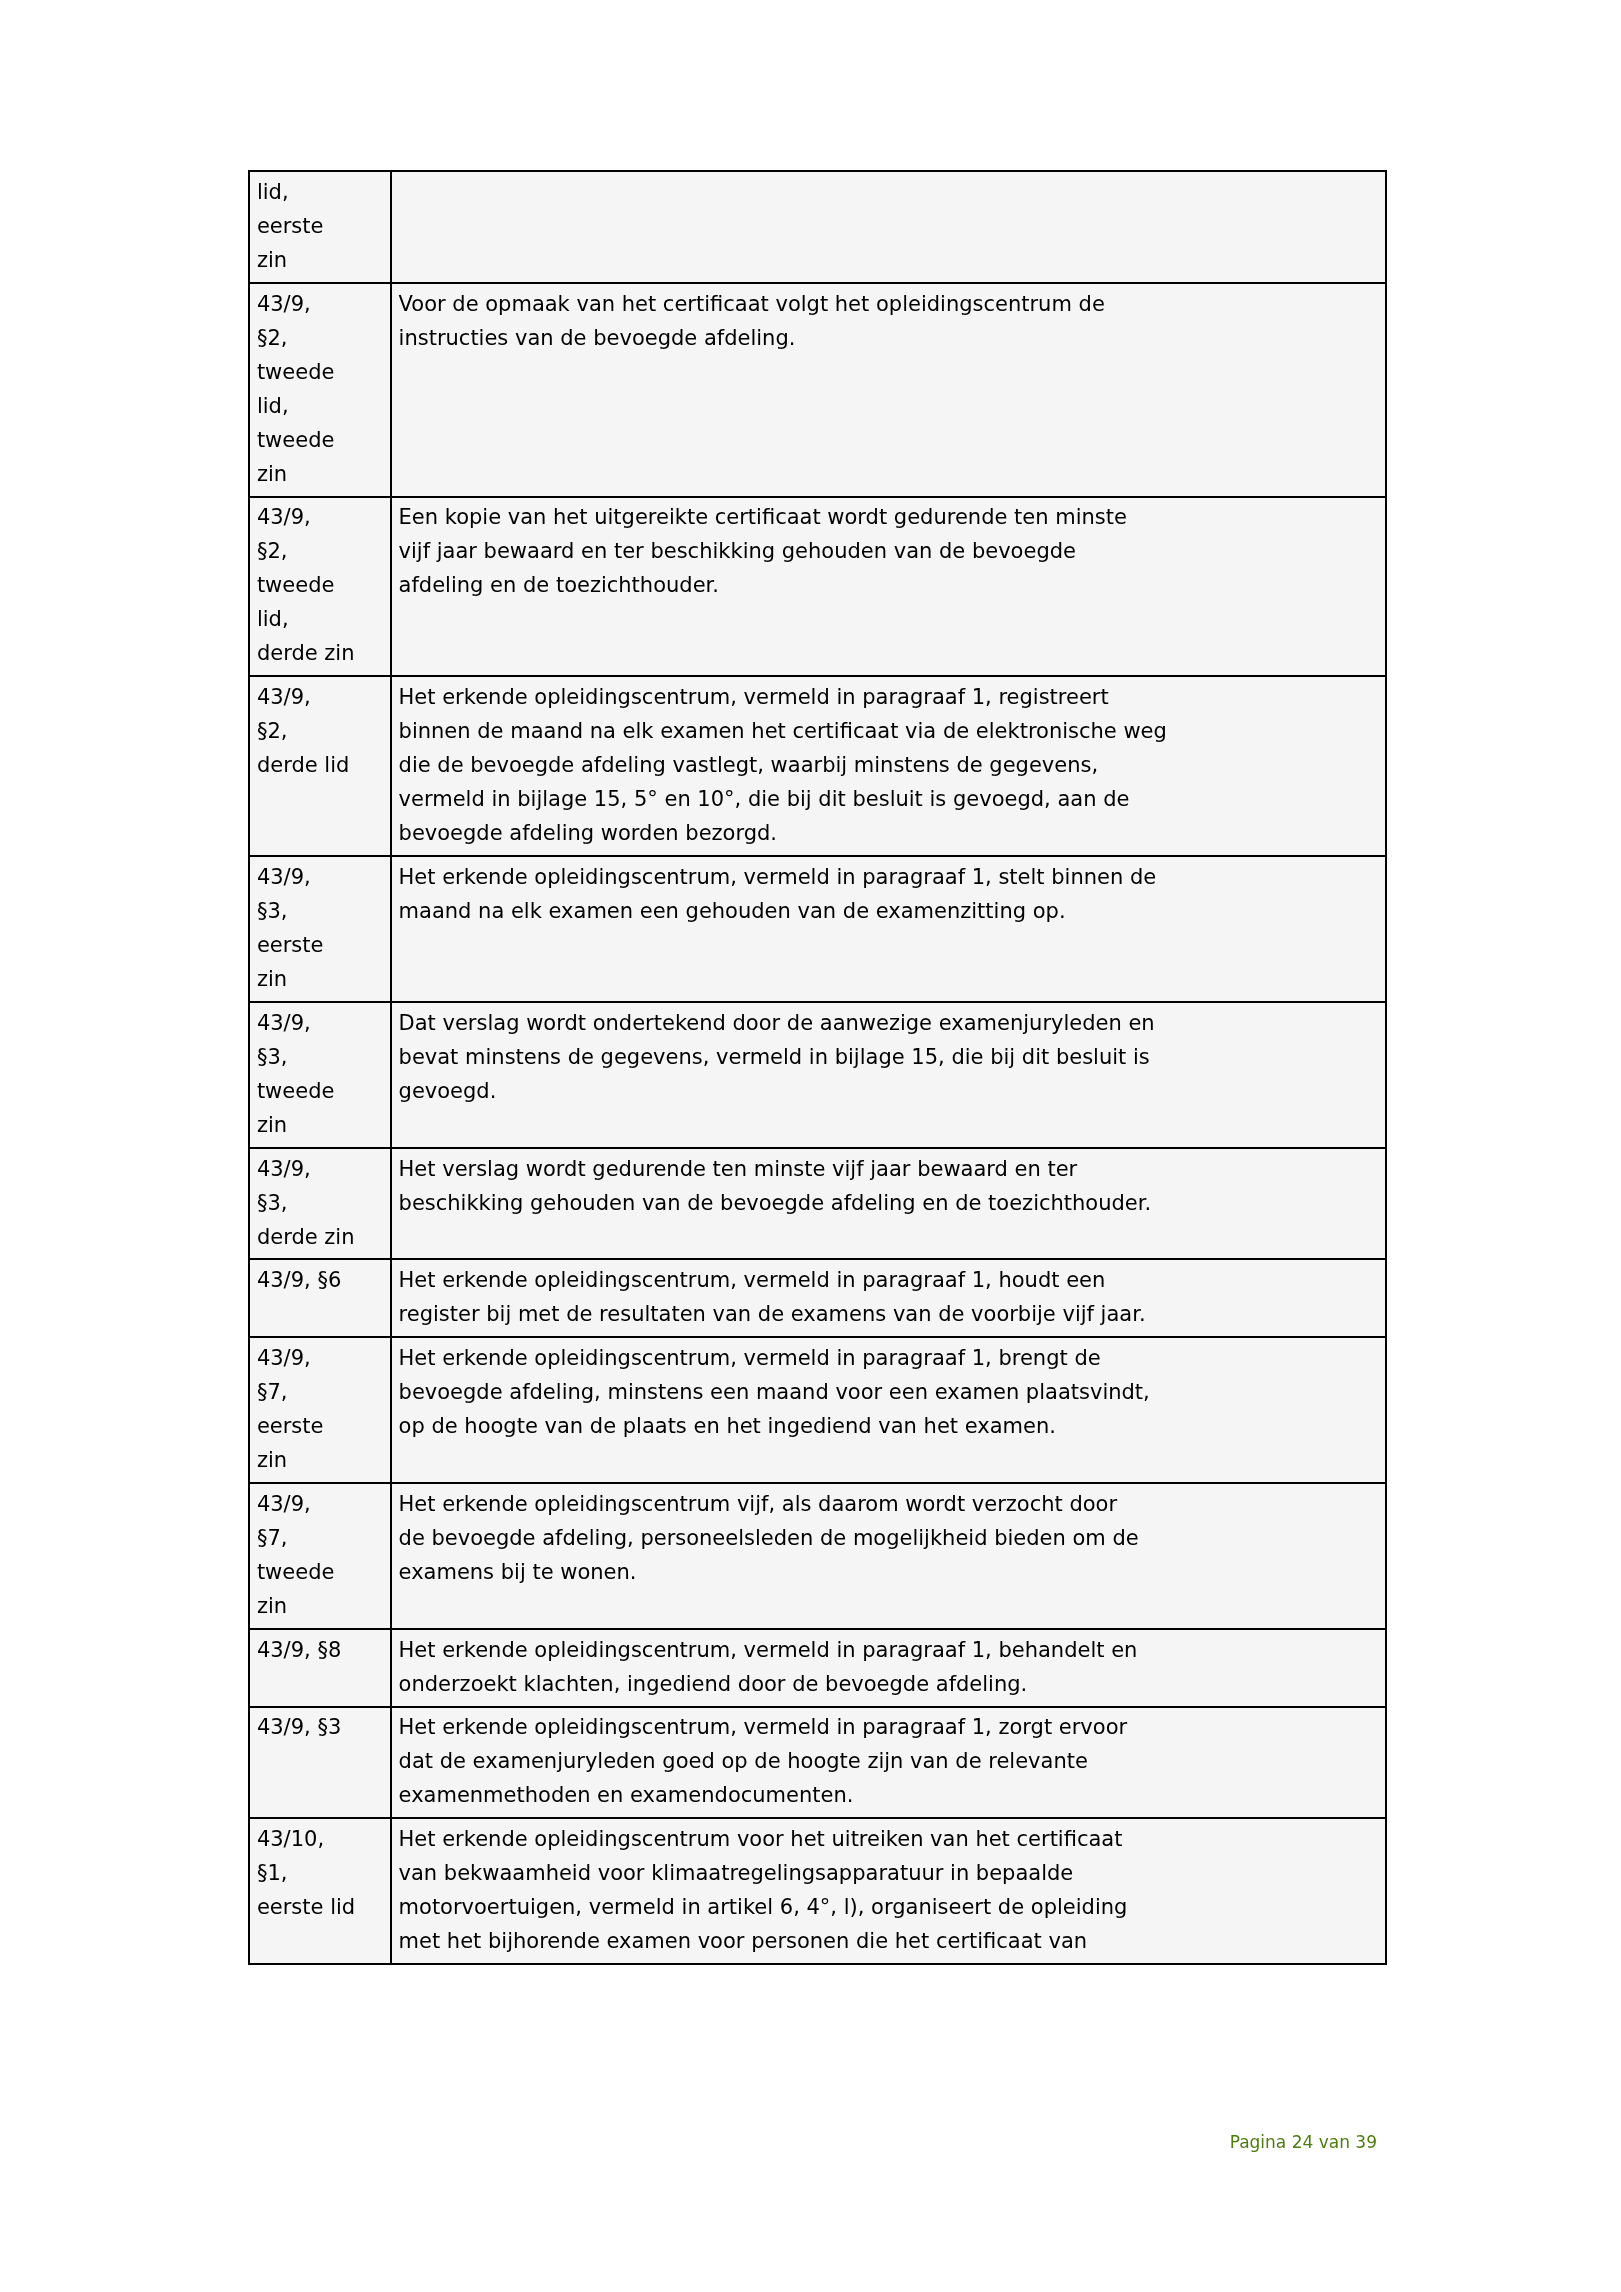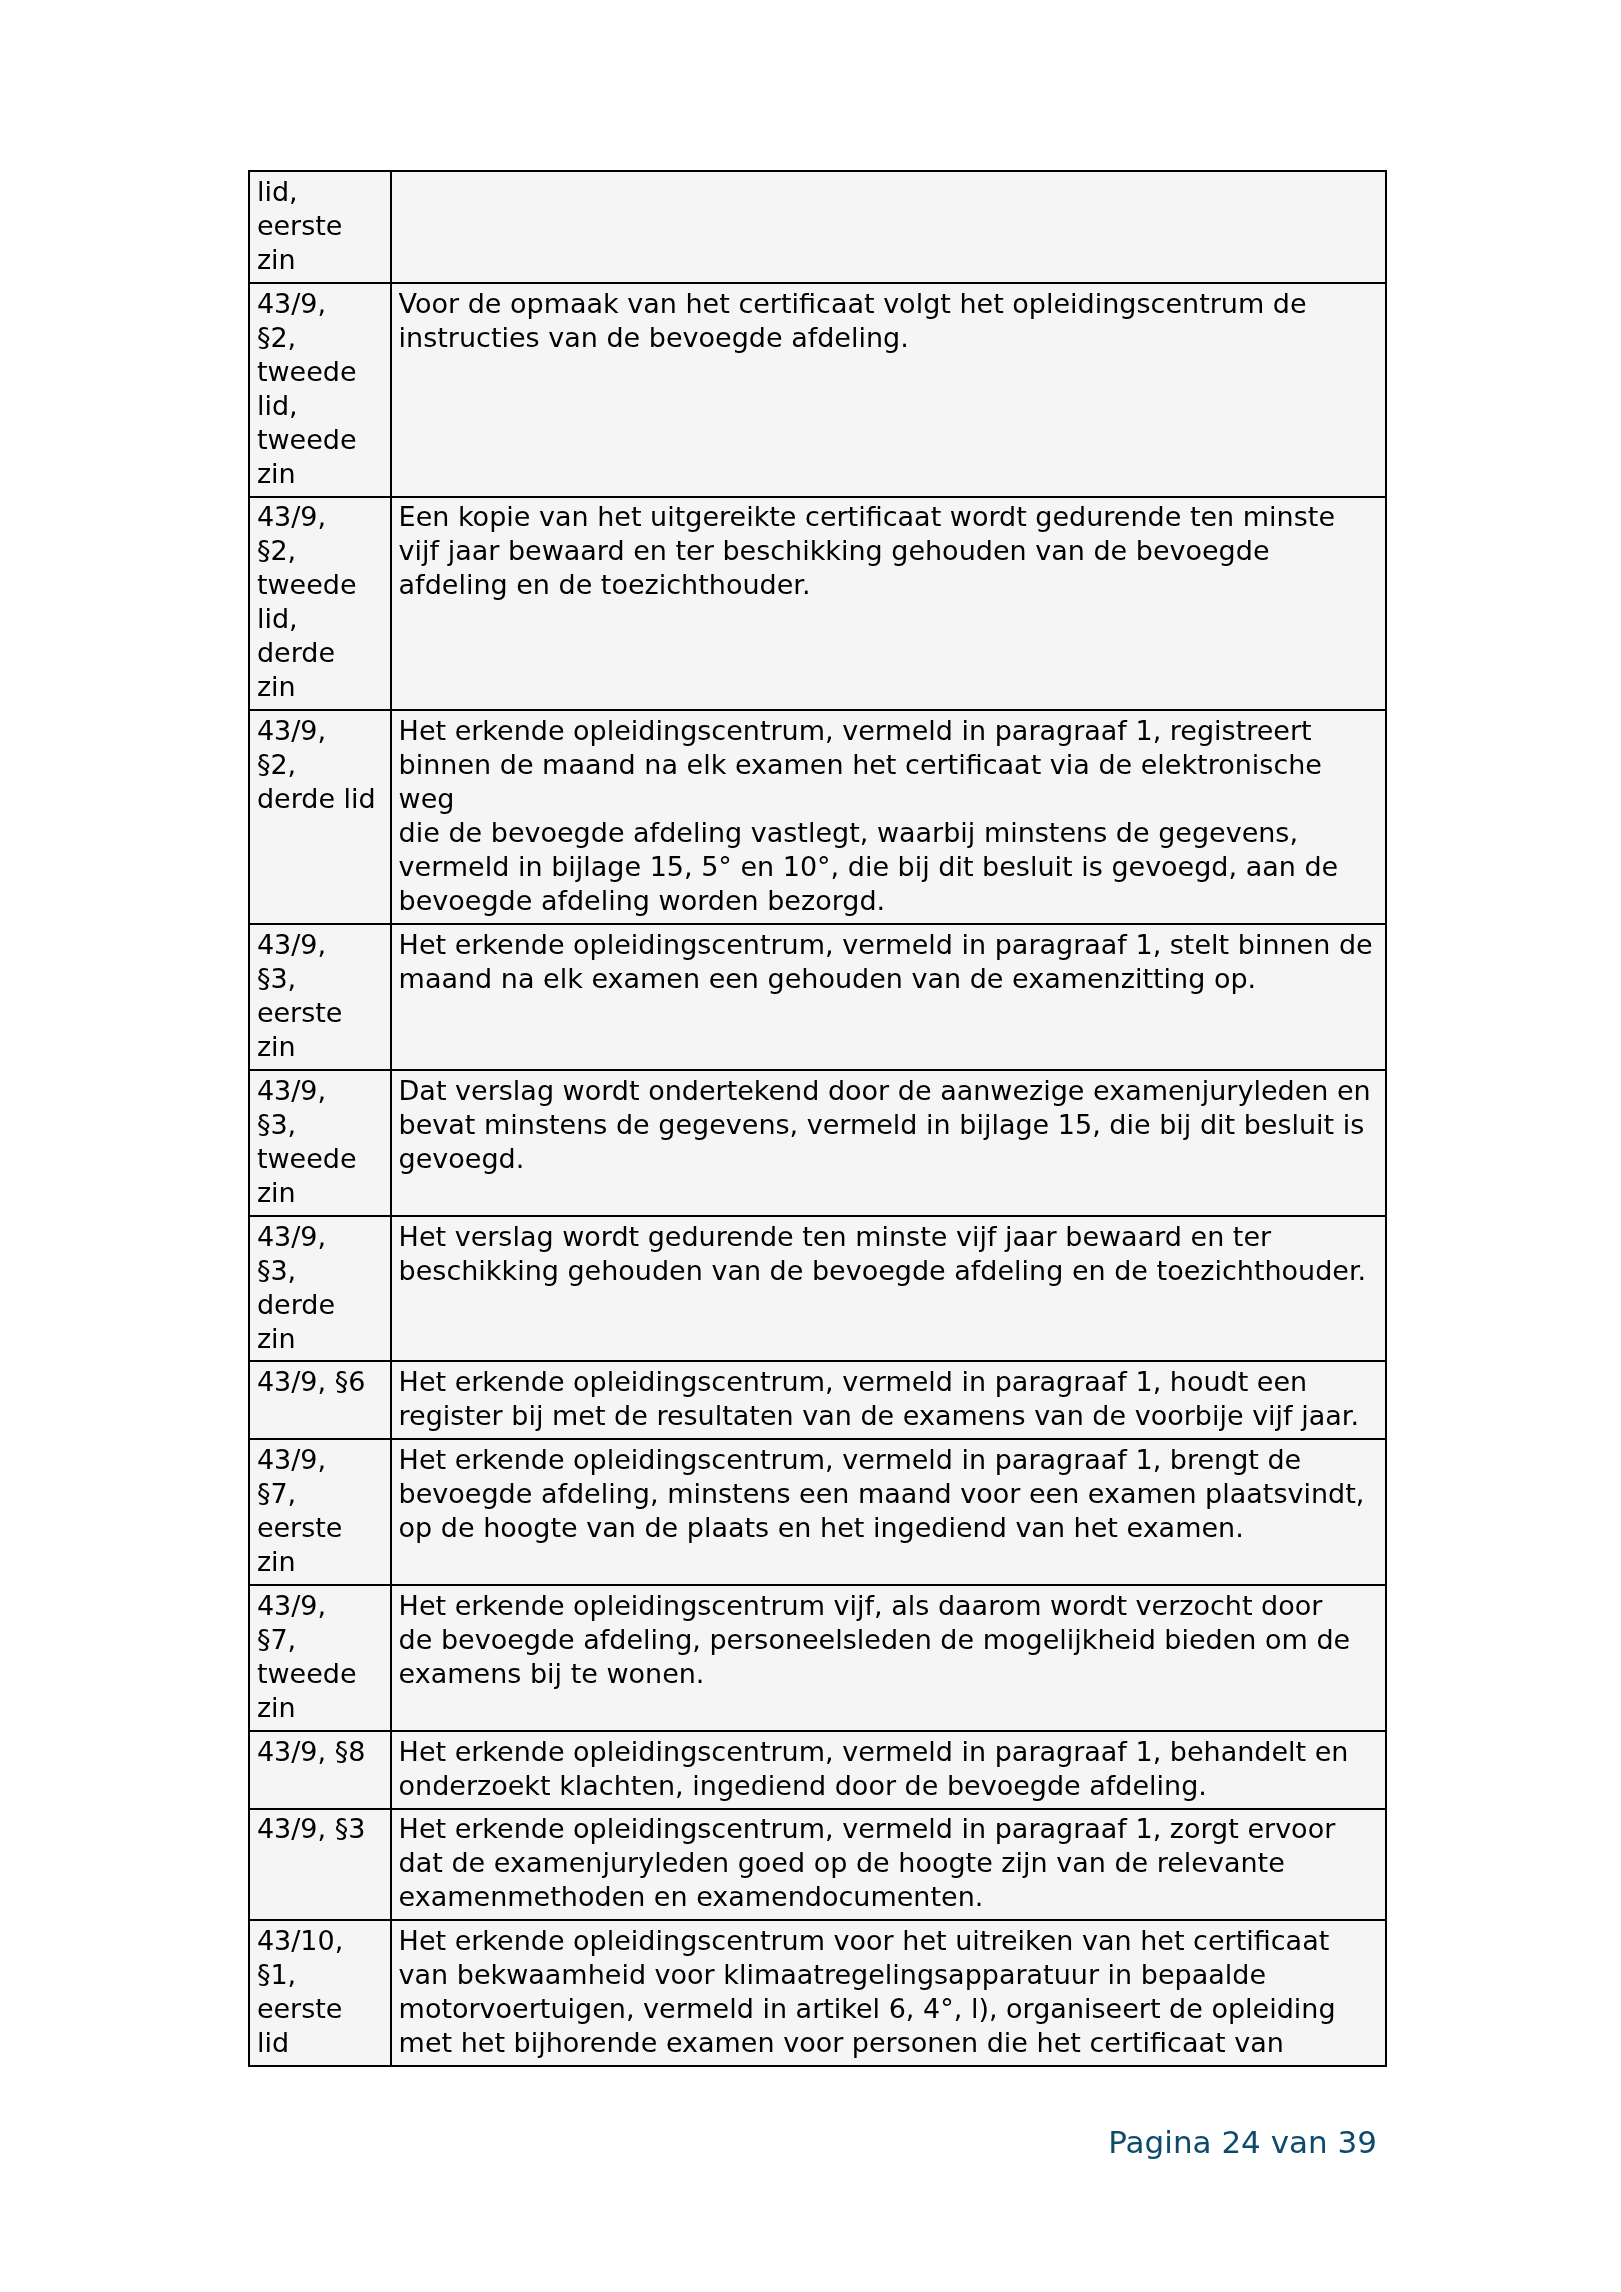--- a/index.html
+++ b/index.html
@@ -23,21 +23,21 @@
   }
   table.legal-table {
     width: 100%;
     border-collapse: collapse;
     table-layout: fixed;
     background: #f5f5f5;
   }
   table.legal-table td {
     border: 2px solid #000000;
     vertical-align: top;
-    font-size: 27px;
+    font-size: 21px;
     line-height: 34px;
     padding: 2.9px 7.8px 4.9px 6.9px;
     white-space: pre-line;
     overflow: hidden;
   }
   table.legal-table {
     border: 2.9px solid #000000;
   }
   td.ref-cell {
     width: 125px;
@@ -45,23 +45,23 @@
   td.text-cell {
     width: auto;
     margin-top: 8px;
   }
   .page-footer {
     position: absolute;
     top: 2127px;
     left: 248px;
     width: 1129px;
     text-align: right;
-    font-size: 31px;
+    font-size: 17px;
     line-height: 31px;
-    color: #0c4a6e;
+    color: #4d7c0f;
   }
 </style>
 </head>
 <body>
 
 <div class="table-wrap">
   <table class="legal-table">
     <tbody id="table-body">
         <tr>
           <td class="ref-cell">lid,

